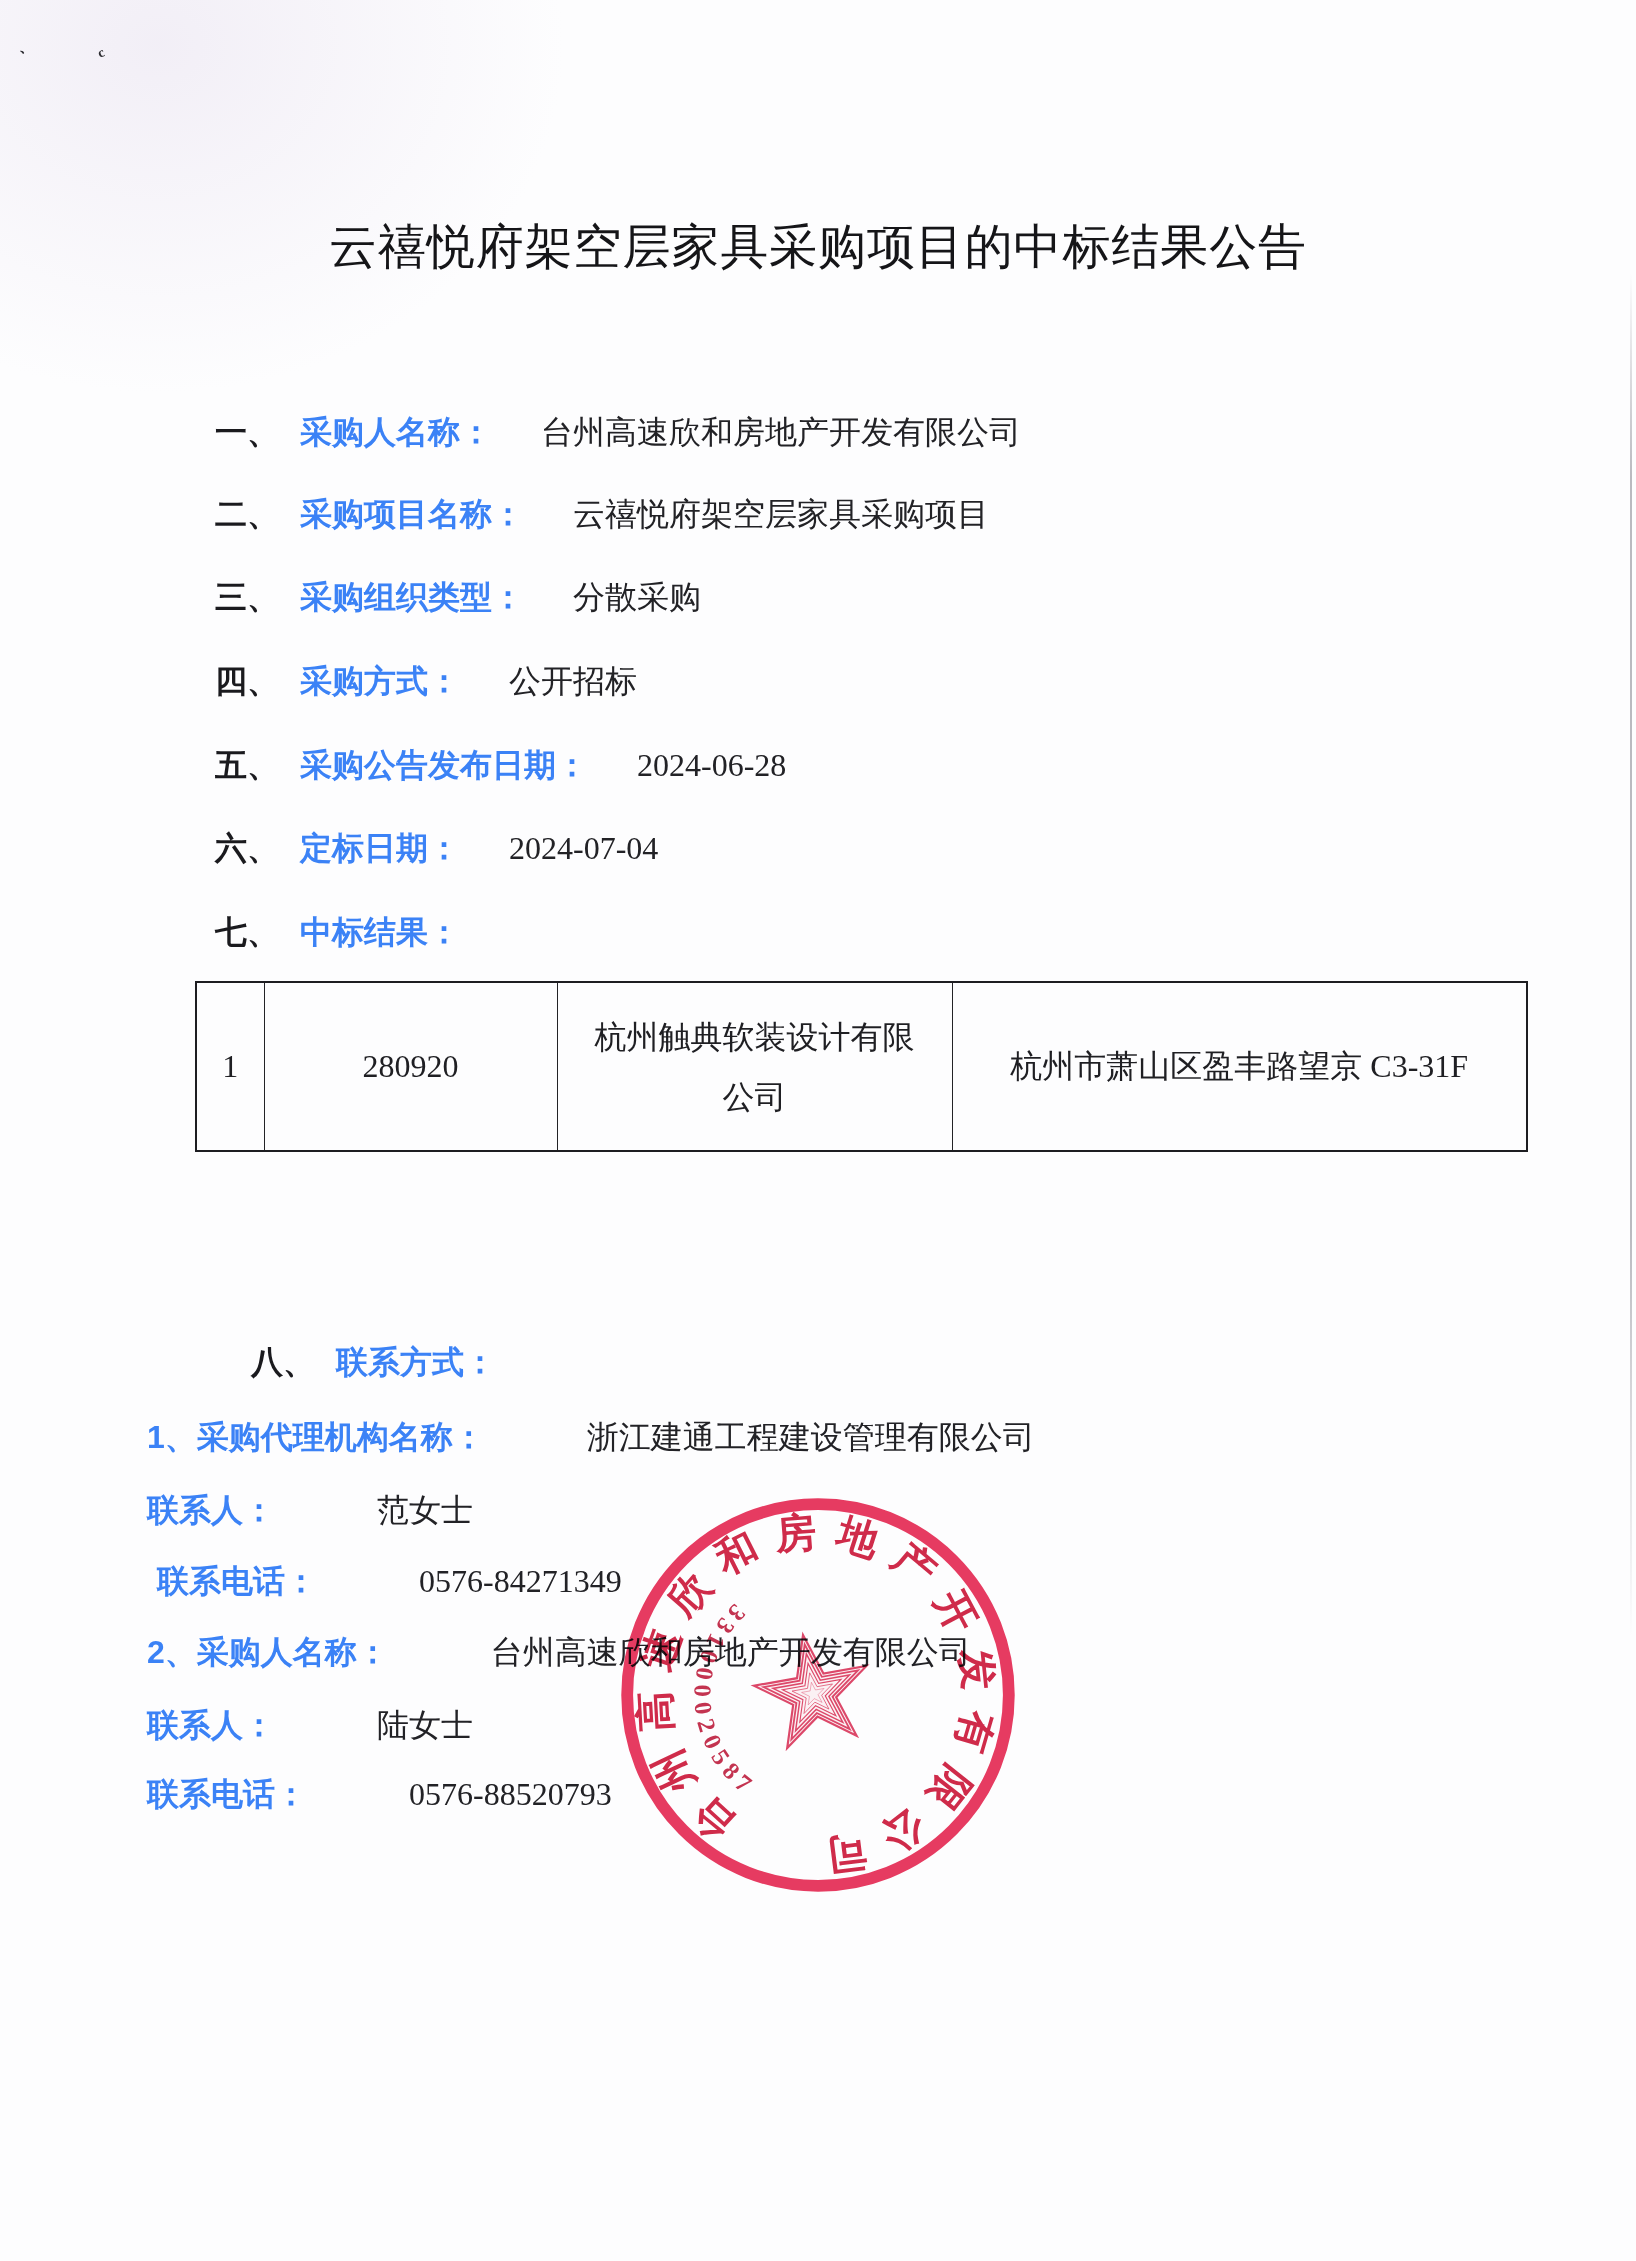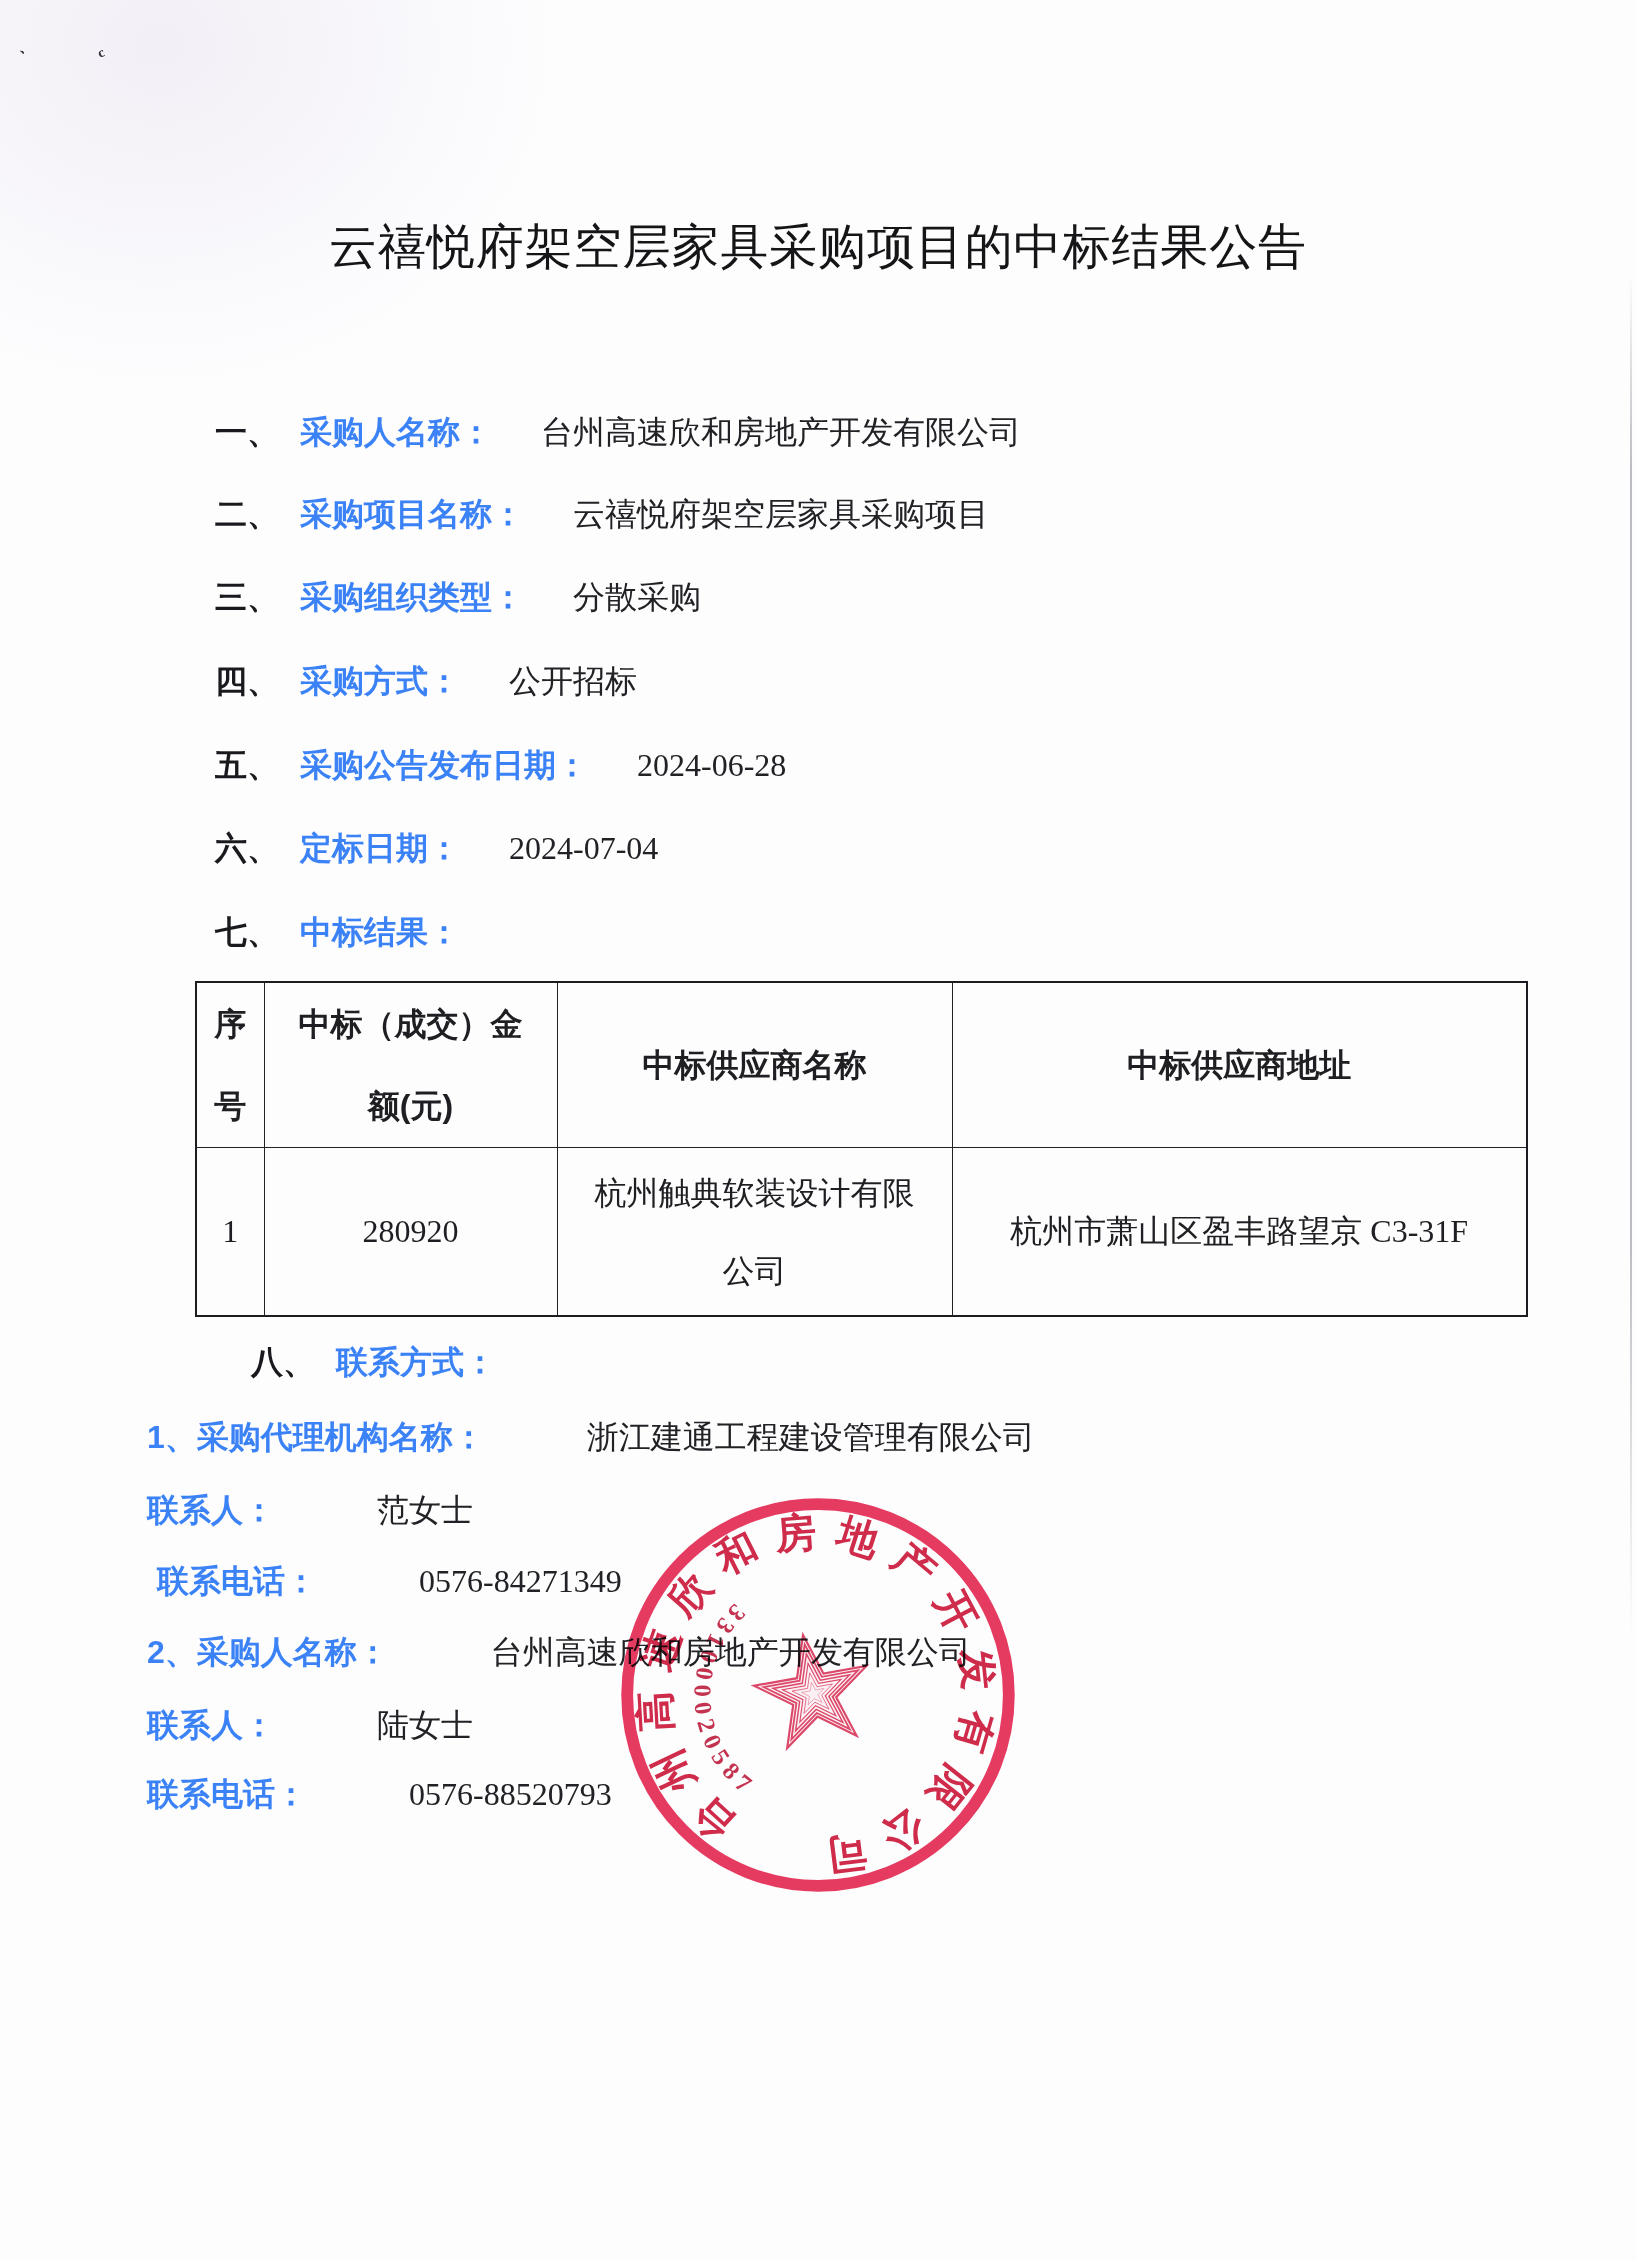--- a/index.html
+++ b/index.html
@@ -58,21 +58,21 @@
     padding:0;overflow:hidden;
   }
   table.result{border:2.7px solid #1d1d21;}
   th.h-cell{
     font-family:"Liberation Sans","DejaVu Sans",sans-serif;font-weight:700;
     line-height:82px;height:159px;
   }
   th .wrap{display:inline-block;max-width:229px;line-height:82px;}
   th .wrap-narrow{display:inline-block;max-width:38px;line-height:82px;}
   td.b-cell{height:167px;font-weight:500;}
-  td .wrap-name{display:inline-block;max-width:325px;line-height:78px;}
+  td .wrap-name{display:inline-block;max-width:325px;line-height:60px;}
 
   .stamp{
     position:absolute;left:609px;top:1486px;width:418px;height:418px;
     mix-blend-mode:multiply;opacity:.95;pointer-events:none;
   }
   .stamp text{font-family:"Liberation Serif","DejaVu Serif",serif;}
 </style>
 </head>
 <body>
 
@@ -107,26 +107,20 @@
   </div>
 
   <table class="result">
     <colgroup>
         <col style="width:68px">
         <col style="width:293px">
         <col style="width:395px">
         <col style="width:575px">
       </colgroup>
     <tbody>
-        <tr>
-      <th class="h-cell"><span class="wrap-narrow">序号</span></th>
-      <th class="h-cell"><span class="wrap">中标（成交）金额(元)</span></th>
-      <th class="h-cell">中标供应商名称</th>
-      <th class="h-cell">中标供应商地址</th>
-    </tr>
     <tr>
       <td class="b-cell">1</td>
       <td class="b-cell">280920</td>
       <td class="b-cell"><span class="wrap-name">杭州触典软装设计有限公司</span></td>
       <td class="b-cell">杭州市萧山区盈丰路望京 C3-31F</td>
     </tr>
   </tbody>
     </table>
 
   <div class="line contact-head">

